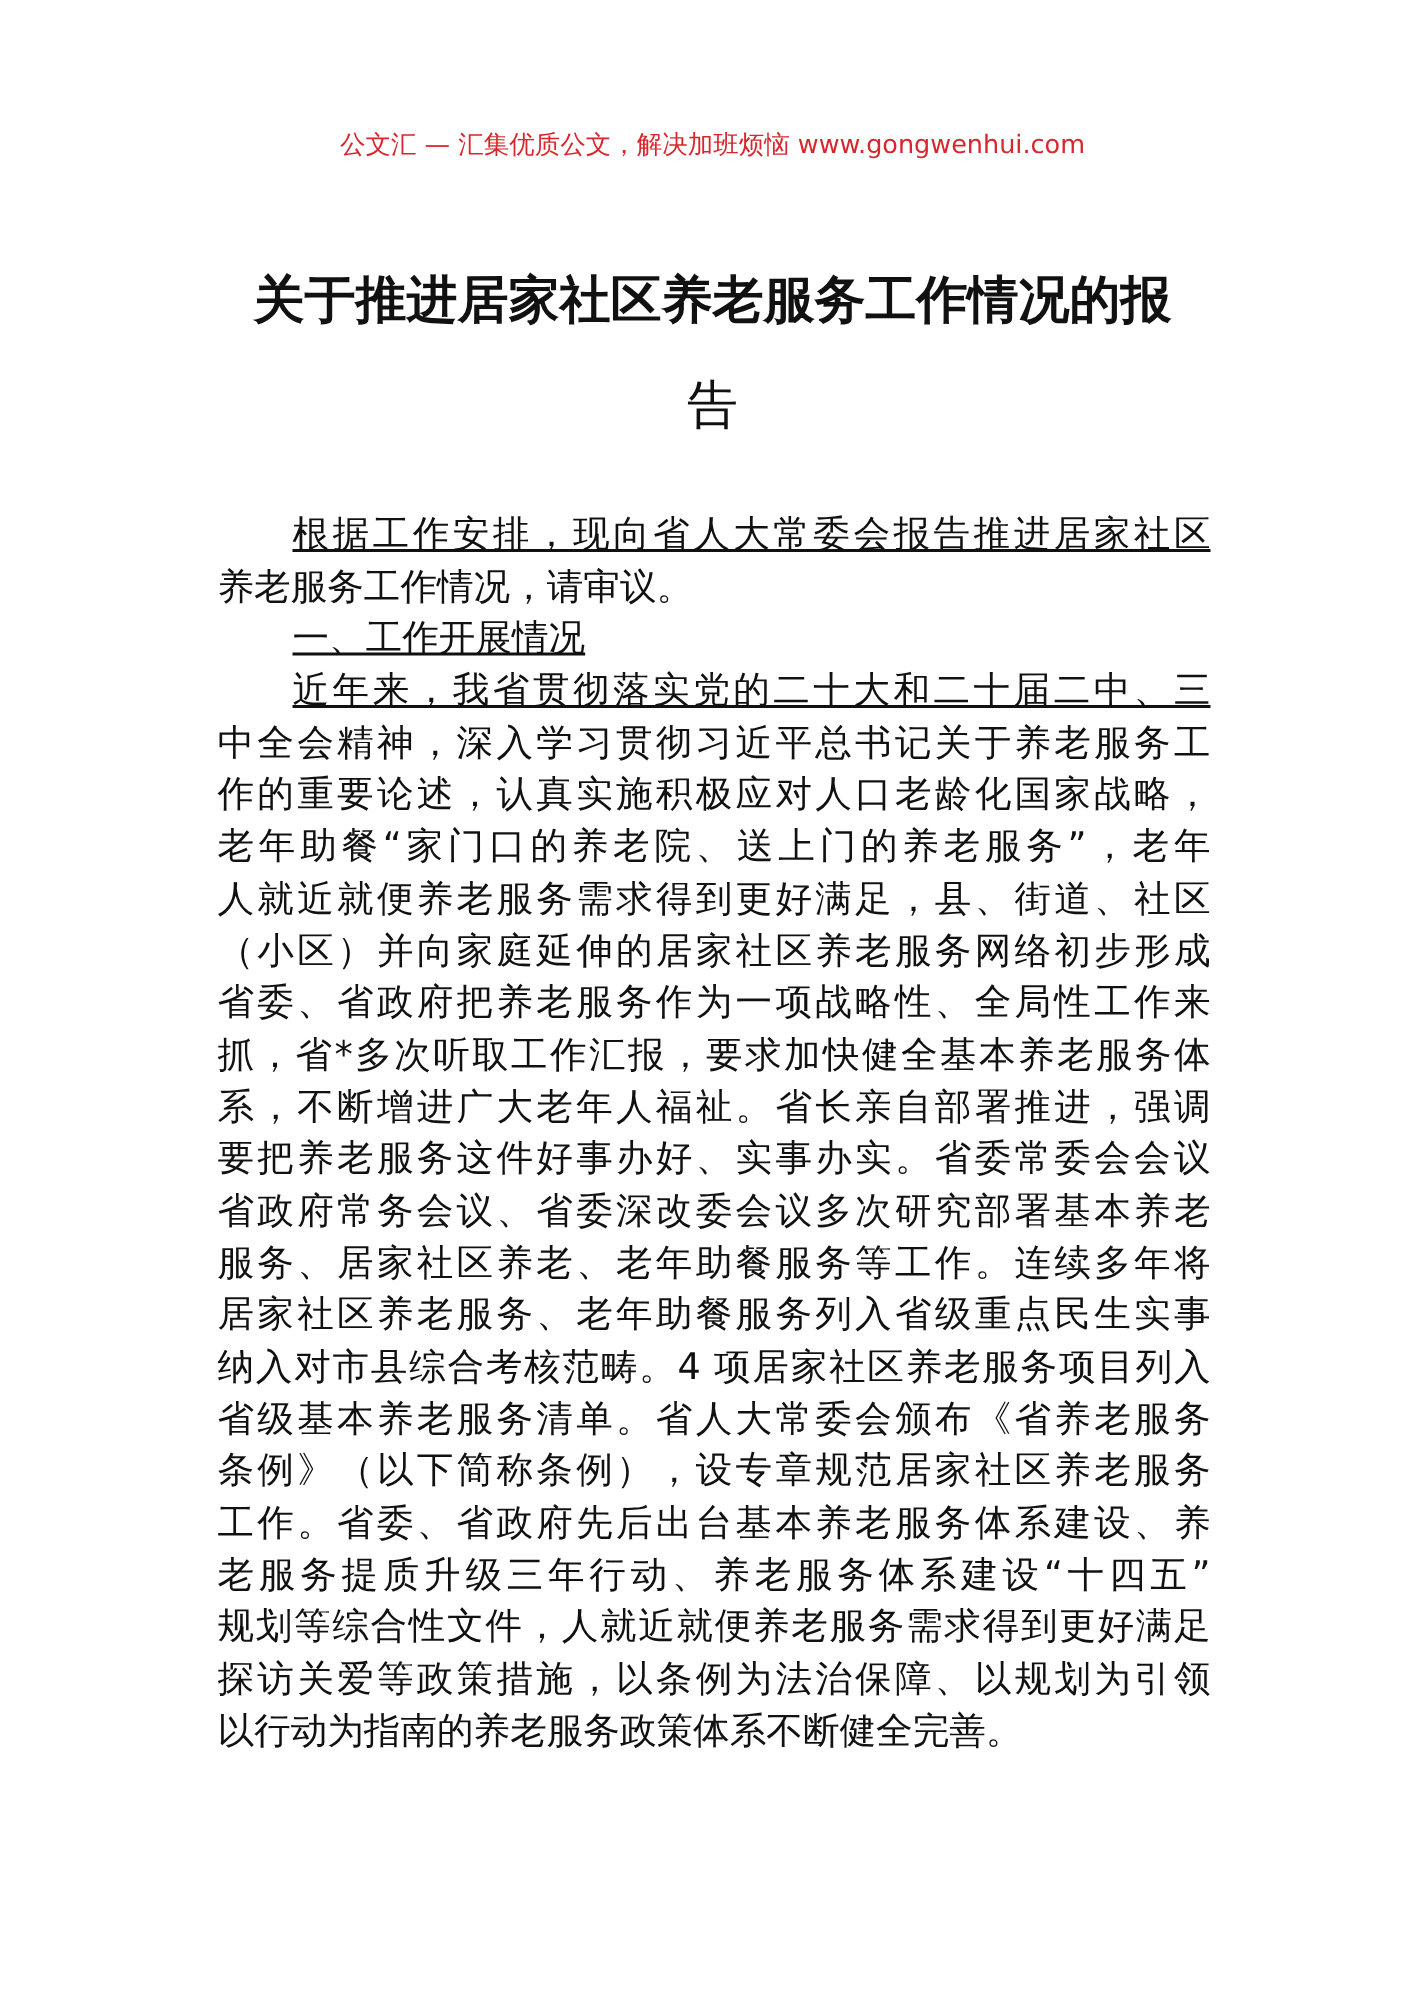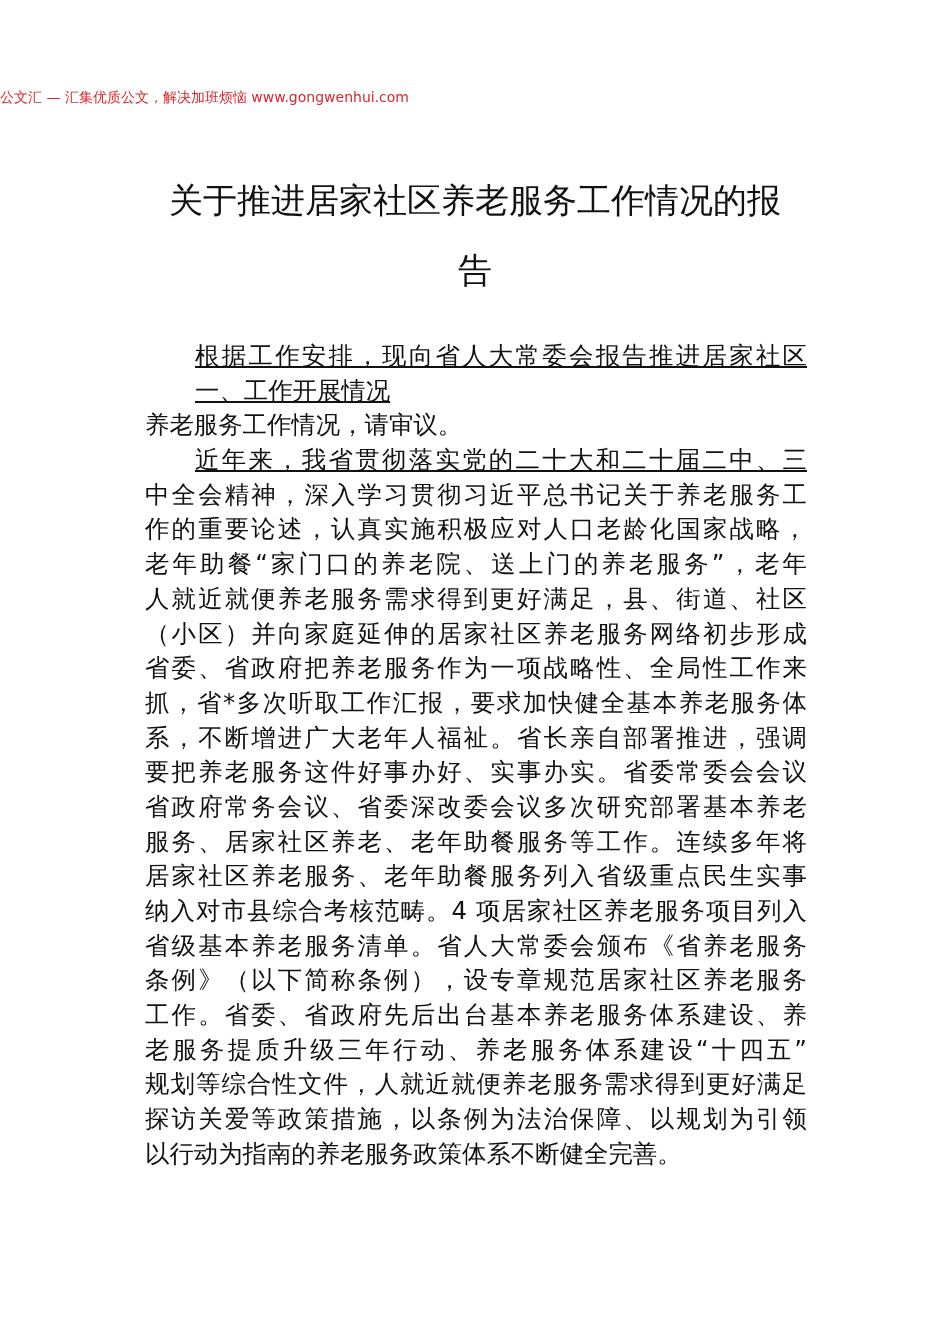--- a/index.html
+++ b/index.html
@@ -13,36 +13,37 @@
       position: relative;
       overflow: hidden;
       font-family: "DejaVu Sans", "Liberation Sans", sans-serif;
       color: #111111;
     }
     .header-banner {
       position: absolute;
       top: 84px;
       left: 0;
       width: 950px;
-      font-size: 14px;
+      text-align: center;
+      font-size: 17px;
       line-height: 26px;
       color: #d9262c;
       white-space: nowrap;
     }
     .doc-title {
       position: absolute;
       left: 0;
       width: 950px;
       text-align: center;
       font-size: 34px;
       line-height: 44px;
       color: #111111;
       white-space: nowrap;
     }
-    .doc-title.line1 { top: 178px; }
+    .doc-title.line1 { top: 178px; font-weight: bold; }
     .doc-title.line2 { top: 248px; }
     .body-text {
       position: absolute;
       top: 339px;
       left: 145px;
       width: 662px;
       font-size: 24.4px;
       line-height: 34.7px;
       color: #111111;
     }
@@ -60,22 +61,22 @@
 </head>
 <body>
 
 <div class="header-banner">公文汇 — 汇集优质公文，解决加班烦恼 www.gongwenhui.com</div>
 
 <div class="doc-title line1">关于推进居家社区养老服务工作情况的报</div>
 <div class="doc-title line2">告</div>
 
 <div class="body-text">
   <span class="line indent">根据工作安排，现向省人大常委会报告推进居家社区</span>
+  <span class="line last">养老服务工作情况，请审议。</span>
   <span class="line indent last">一、工作开展情况</span>
-  <span class="line last">养老服务工作情况，请审议。</span>
   <span class="line indent">近年来，我省贯彻落实党的二十大和二十届二中、三</span>
   <span class="line">中全会精神，深入学习贯彻习近平总书记关于养老服务工</span>
   <span class="line">作的重要论述，认真实施积极应对人口老龄化国家战略，</span>
   <span class="line">老年助餐“家门口的养老院、送上门的养老服务”，老年</span>
   <span class="line">人就近就便养老服务需求得到更好满足，县、街道、社区</span>
   <span class="line">（小区）并向家庭延伸的居家社区养老服务网络初步形成</span>
   <span class="line">省委、省政府把养老服务作为一项战略性、全局性工作来</span>
   <span class="line">抓，省*多次听取工作汇报，要求加快健全基本养老服务体</span>
   <span class="line">系，不断增进广大老年人福祉。省长亲自部署推进，强调</span>
   <span class="line">要把养老服务这件好事办好、实事办实。省委常委会会议</span>

